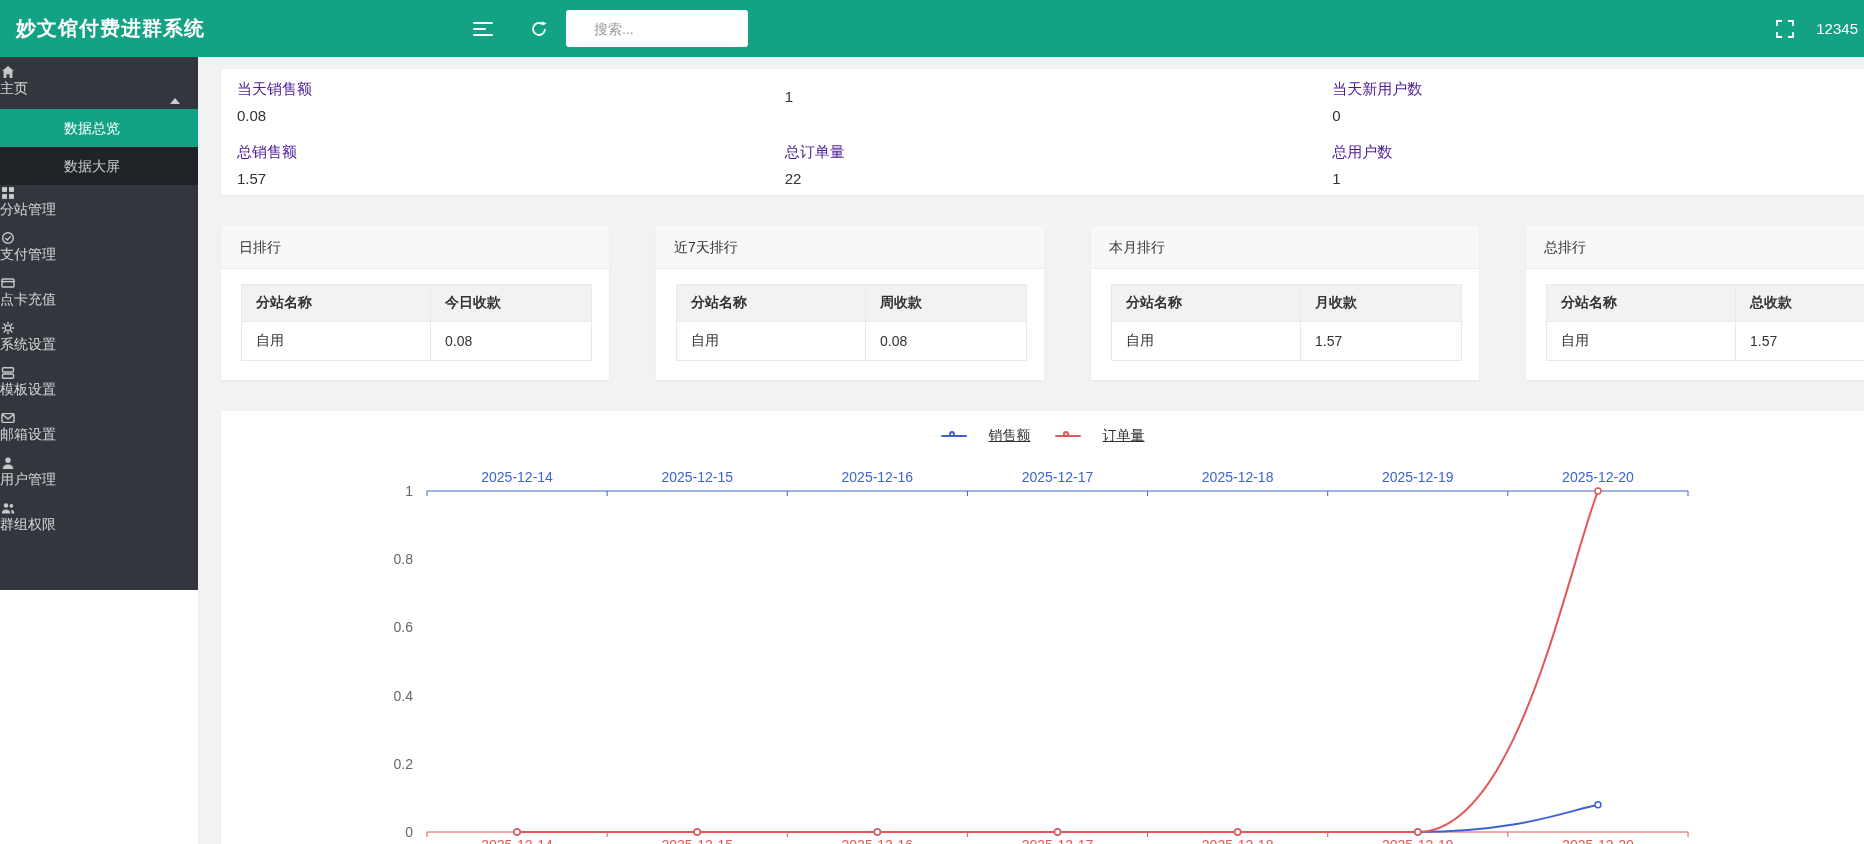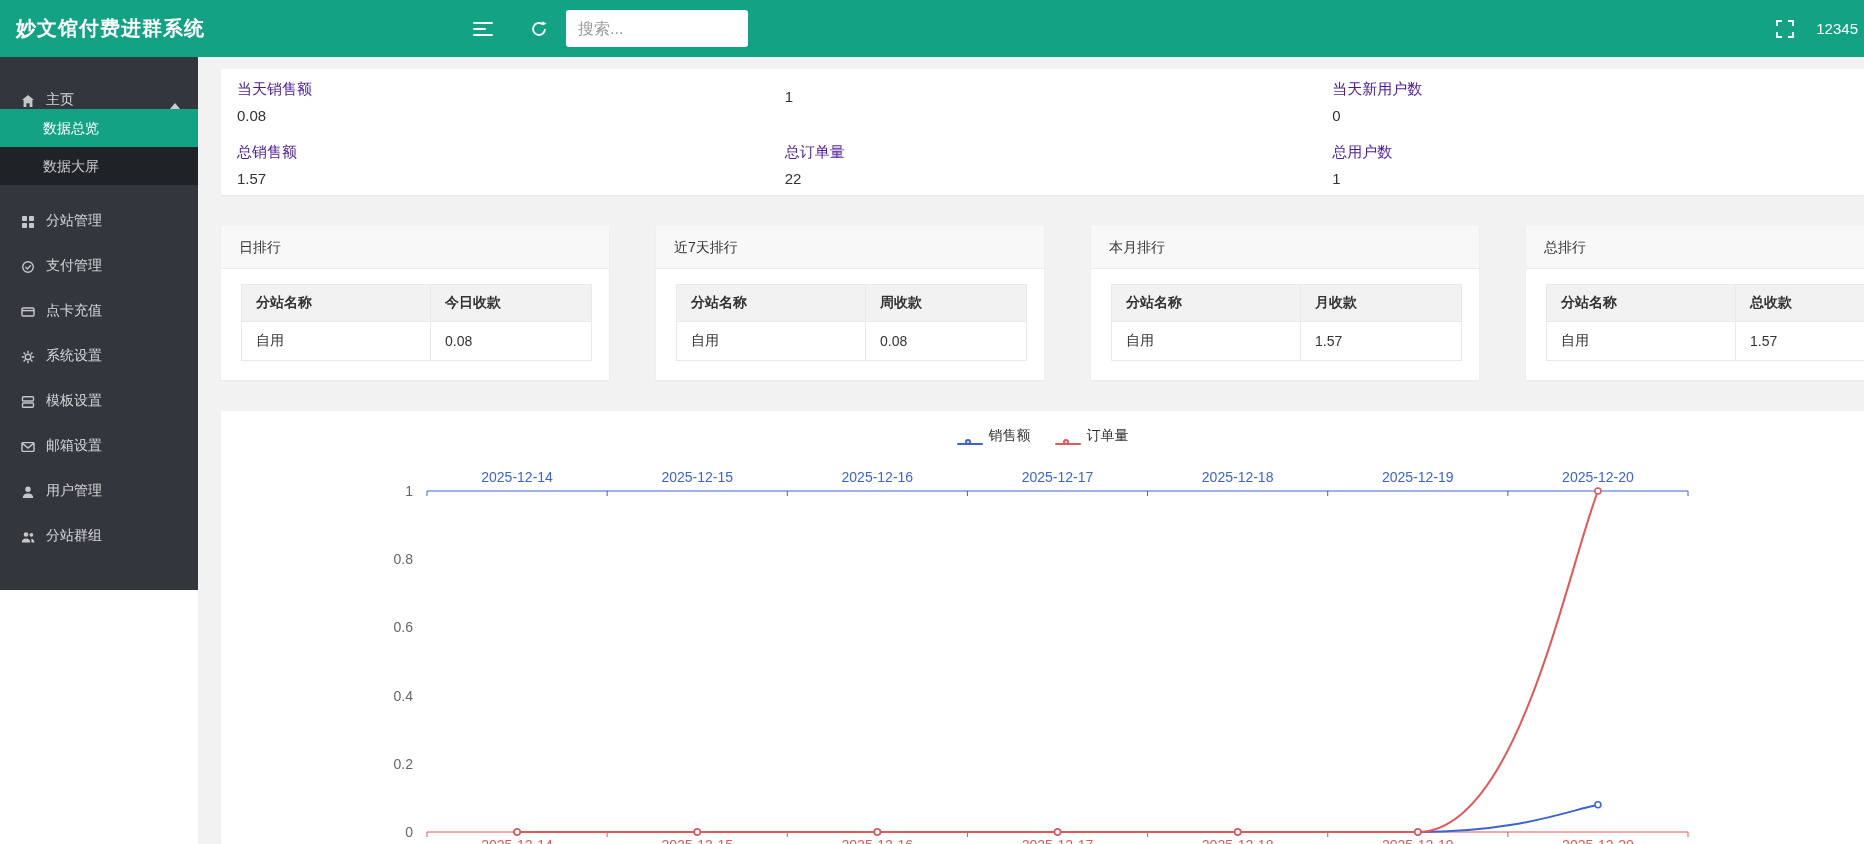--- a/index.html
+++ b/index.html
@@ -10,39 +10,39 @@
   .topbar { position:absolute; top:0; left:0; width:1864px; height:57px;
     background:#14A285; color:#fff; }
   .brand { position:absolute; left:16px; top:0; height:54px; line-height:57px;
     font-size:20px; font-weight:bold; letter-spacing:1px; }
   .tb-icon { position:absolute; top:0; height:57px; display:flex; align-items:center;
     justify-content:center; width:34px; cursor:pointer; }
   .tb-toggle { left:466px; }
   .tb-refresh { left:522px; }
   .tb-full { right:62px; }
   .tb-search { position:absolute; left:566px; top:10px; width:182px; height:37px;
-    border:none; border-radius:3px; padding:0 12px; font-size:16px; color:#8b5cf6;
+    border:none; border-radius:3px; padding:0 28px; font-size:14px; color:#8b5cf6;
     outline:none; background:#fff; }
   .tb-search::placeholder { color:#9a9a9a; }
   .tb-user { position:absolute; right:6px; top:0; height:57px; line-height:57px;
     font-size:15px; color:#fff; cursor:pointer; }
 
   
   .sidebar { position:absolute; top:57px; left:0; width:198px; height:533px;
     background:#33373D; padding-top:7px; }
-  .side-item { height:45px; display:flex; align-items:flex-end; padding-left:20px;
-    color:rgba(255,255,255,.78); font-size:14px; cursor:pointer; }
+  .side-item { height:45px; display:flex; align-items:flex-start; 
+    color:rgba(255,255,255,.78); font-size:14px; cursor:pointer;flex-direction:column; }
   .s-icon { width:16px; height:16px; margin-right:10px; display:inline-flex;
     align-items:center; justify-content:center; color:rgba(255,255,255,.72); }
   .s-icon svg { width:14px; height:14px; }
   .chev { margin-left:auto; margin-right:18px; width:0; height:0;
     border-left:5px solid transparent; border-right:5px solid transparent;
     border-bottom:6px solid rgba(255,255,255,.75); }
   .sub { background:#1F2226; }
-  .sub-item { height:38px; line-height:38px; padding-left:43px; font-size:14px;
+  .sub-item { height:38px; line-height:38px; padding-left:64px; font-size:14px;
     color:rgba(255,255,255,.75); cursor:pointer; }
   .sub-item.active { background:#14A285; color:#fff; }
 
   
   .main { position:absolute; left:198px; top:57px; width:1666px; height:787px;
     background:#F2F2F2; overflow:hidden; }
   .panel { background:#fff; box-shadow:0 1px 2px rgba(0,0,0,.05); }
 
   .stats { margin:12px 0 0 23px; width:1643px; height:126px;
     display:grid; grid-template-columns:1fr 1fr 1fr; grid-auto-rows:63px; }
@@ -58,21 +58,21 @@
   .rank-table { width:100%; border-collapse:collapse; font-size:14px; color:#333;
     border:1px solid #e9e9e9; }
   .rank-table th { width:54%; background:#F2F2F2; text-align:left; font-weight:bold;
     padding:9px 14px; border:1px solid #e9e9e9; }
   .rank-table th + th { width:46%; }
   .rank-table td { padding:10px 14px; border:1px solid #e9e9e9; background:#fff; }
 
   .chart-card { position:relative; margin:31px 0 0 23px; width:1643px; height:560px; }
   .chart-legend { position:absolute; top:16px; left:0; width:100%;
     display:flex; justify-content:center; gap:24px; font-size:14px; color:#333; }
-  .lg-item { display:inline-flex; align-items:flex-end; gap:6px; cursor:pointer; }
+  .lg-item { display:inline-flex; align-items:center; gap:22px; cursor:pointer;text-decoration:underline; }
   .lg-line { position:relative; width:26px; height:2px; border-radius:1px; display:inline-block; }
   .lg-dot { position:absolute; left:8px; top:-4px; width:6px; height:6px;
     border-radius:50%; background:#fff; border:2px solid #000; }
   .plot { position:absolute; left:206px; top:80px; width:1261px; height:341px; }
   .plot svg { width:100%; height:100%; overflow:visible; font-family:inherit; }
 </style>
 </head>
 <body>
 
 <div class="topbar">
@@ -199,21 +199,21 @@
 
   <div class="side-item">
     <span class="s-icon">
       <svg viewBox="0 0 14 14" fill="currentColor">
           <circle cx="5" cy="4.5" r="2.3"></circle>
           <path d="M.8 12.4C.8 9.8 2.7 8.6 5 8.6s4.2 1.2 4.2 3.8Z"></path>
           <circle cx="10.4" cy="4.8" r="1.9"></circle>
           <path d="M10.2 8.8c1.9.2 3.2 1.4 3.2 3.6h-2.8c0-1.5-.4-2.7-.4-3.6Z"></path>
         </svg>
     </span>
-    <span>分站群组</span>
+    <span>群组权限</span>
   </div>
 
 </div>
 
 <div class="main">
 
   <div class="stats panel">
     <div class="stat-cell">
       <div class="stat-label">当天销售额</div>
       <div class="stat-value">0.08</div>

